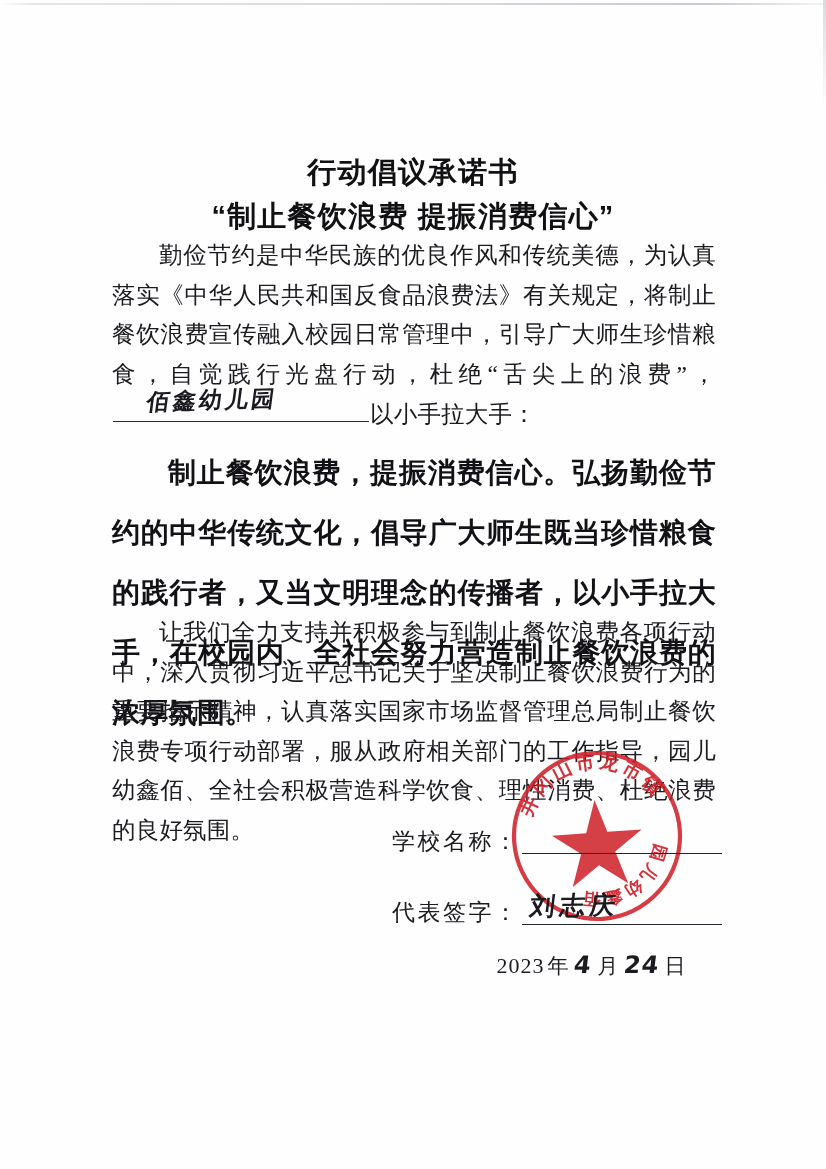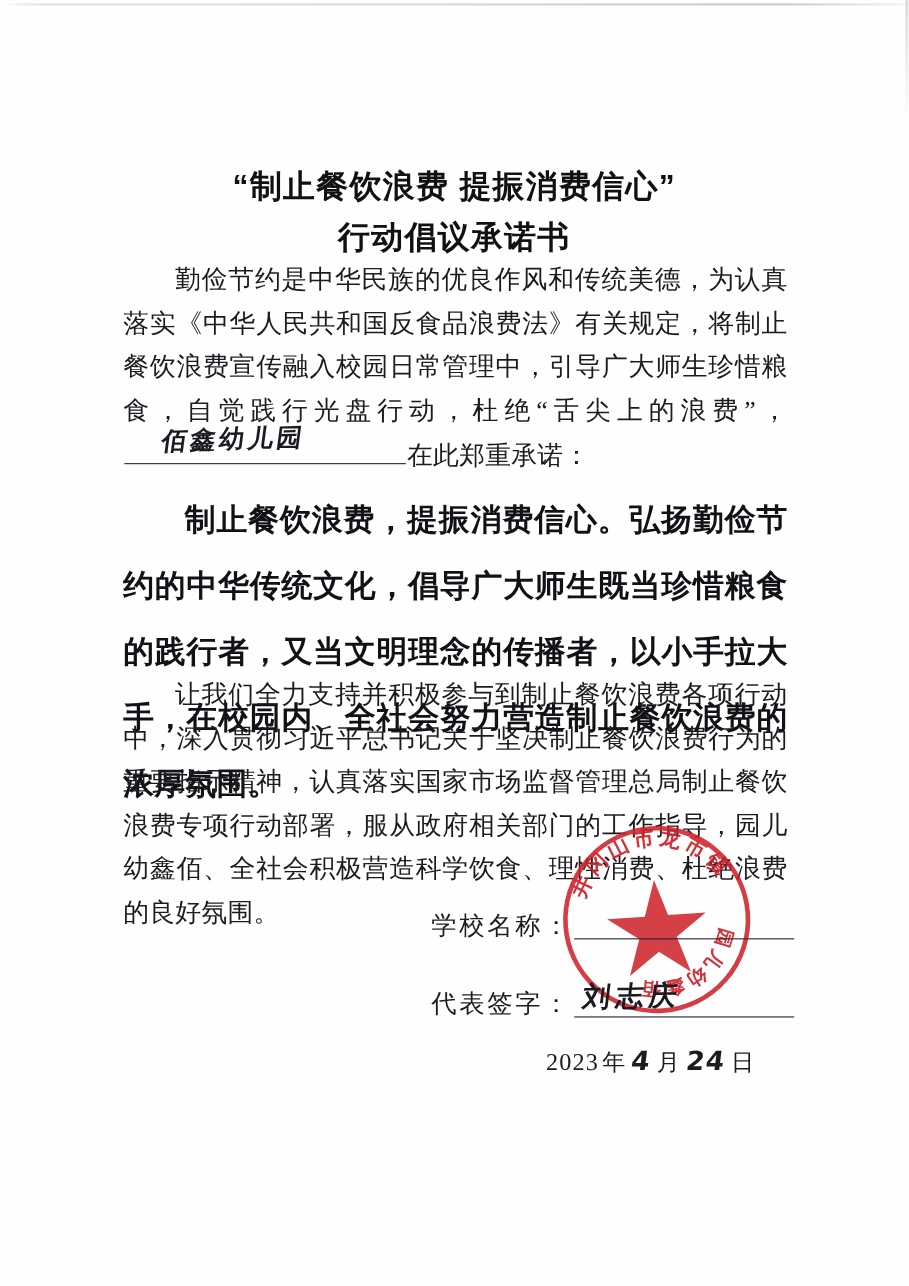--- a/index.html
+++ b/index.html
@@ -215,25 +215,25 @@
 </head>
 <body>
 
 <div class="page">
   <div class="scan-edge-top"></div>
   <div class="scan-edge-right"></div>
 
   <div class="content">
 
     <div class="title-block">
+      <div class="title-line second">行动倡议承诺书</div>
       <div class="title-line first">“制止餐饮浪费 提振消费信心”</div>
-      <div class="title-line second">行动倡议承诺书</div>
     </div>
 
-    <p class="para kai indent para-1"><span>勤俭节约是中华民族的优良作风和传统美德，为认真落实《中华人民共和国反食品浪费法》有关规定，将制止餐饮浪费宣传融入校园日常管理中，引导广大师生珍惜粮食，自觉践行光盘行动，杜绝“舌尖上的浪费”，</span><span class="inline-blank"><span class="hand-inline">佰鑫幼儿园</span></span><span>在此郑重承诺：</span></p>
+    <p class="para kai indent para-1"><span>勤俭节约是中华民族的优良作风和传统美德，为认真落实《中华人民共和国反食品浪费法》有关规定，将制止餐饮浪费宣传融入校园日常管理中，引导广大师生珍惜粮食，自觉践行光盘行动，杜绝“舌尖上的浪费”，</span><span class="inline-blank"><span class="hand-inline">佰鑫幼儿园</span></span><span>以小手拉大手：</span></p>
 
     <p class="para-bold">制止餐饮浪费，提振消费信心。弘扬勤俭节约的中华传统文化，倡导广大师生既当珍惜粮食的践行者，又当文明理念的传播者，以小手拉大手，在校园内、全社会努力营造制止餐饮浪费的浓厚氛围。</p>
 
     <p class="para kai indent para-3">让我们全力支持并积极参与到制止餐饮浪费各项行动中，深入贯彻习近平总书记关于坚决制止餐饮浪费行为的重要指示精神，认真落实国家市场监督管理总局制止餐饮浪费专项行动部署，服从政府相关部门的工作指导，园儿幼鑫佰、全社会积极营造科学饮食、理性消费、杜绝浪费的良好氛围。</p>
 
     <div class="seal">
       <svg viewBox="0 0 176 176" xmlns="http://www.w3.org/2000/svg">
         <defs>
           <path id="arcTop" d="M 88 88 m -68 0 a 68 68 0 1 1 136 0" fill="none"></path>
           <path id="arcBot" d="M 88 88 m 58 0 a 58 58 0 0 1 -116 0" fill="none"></path>

